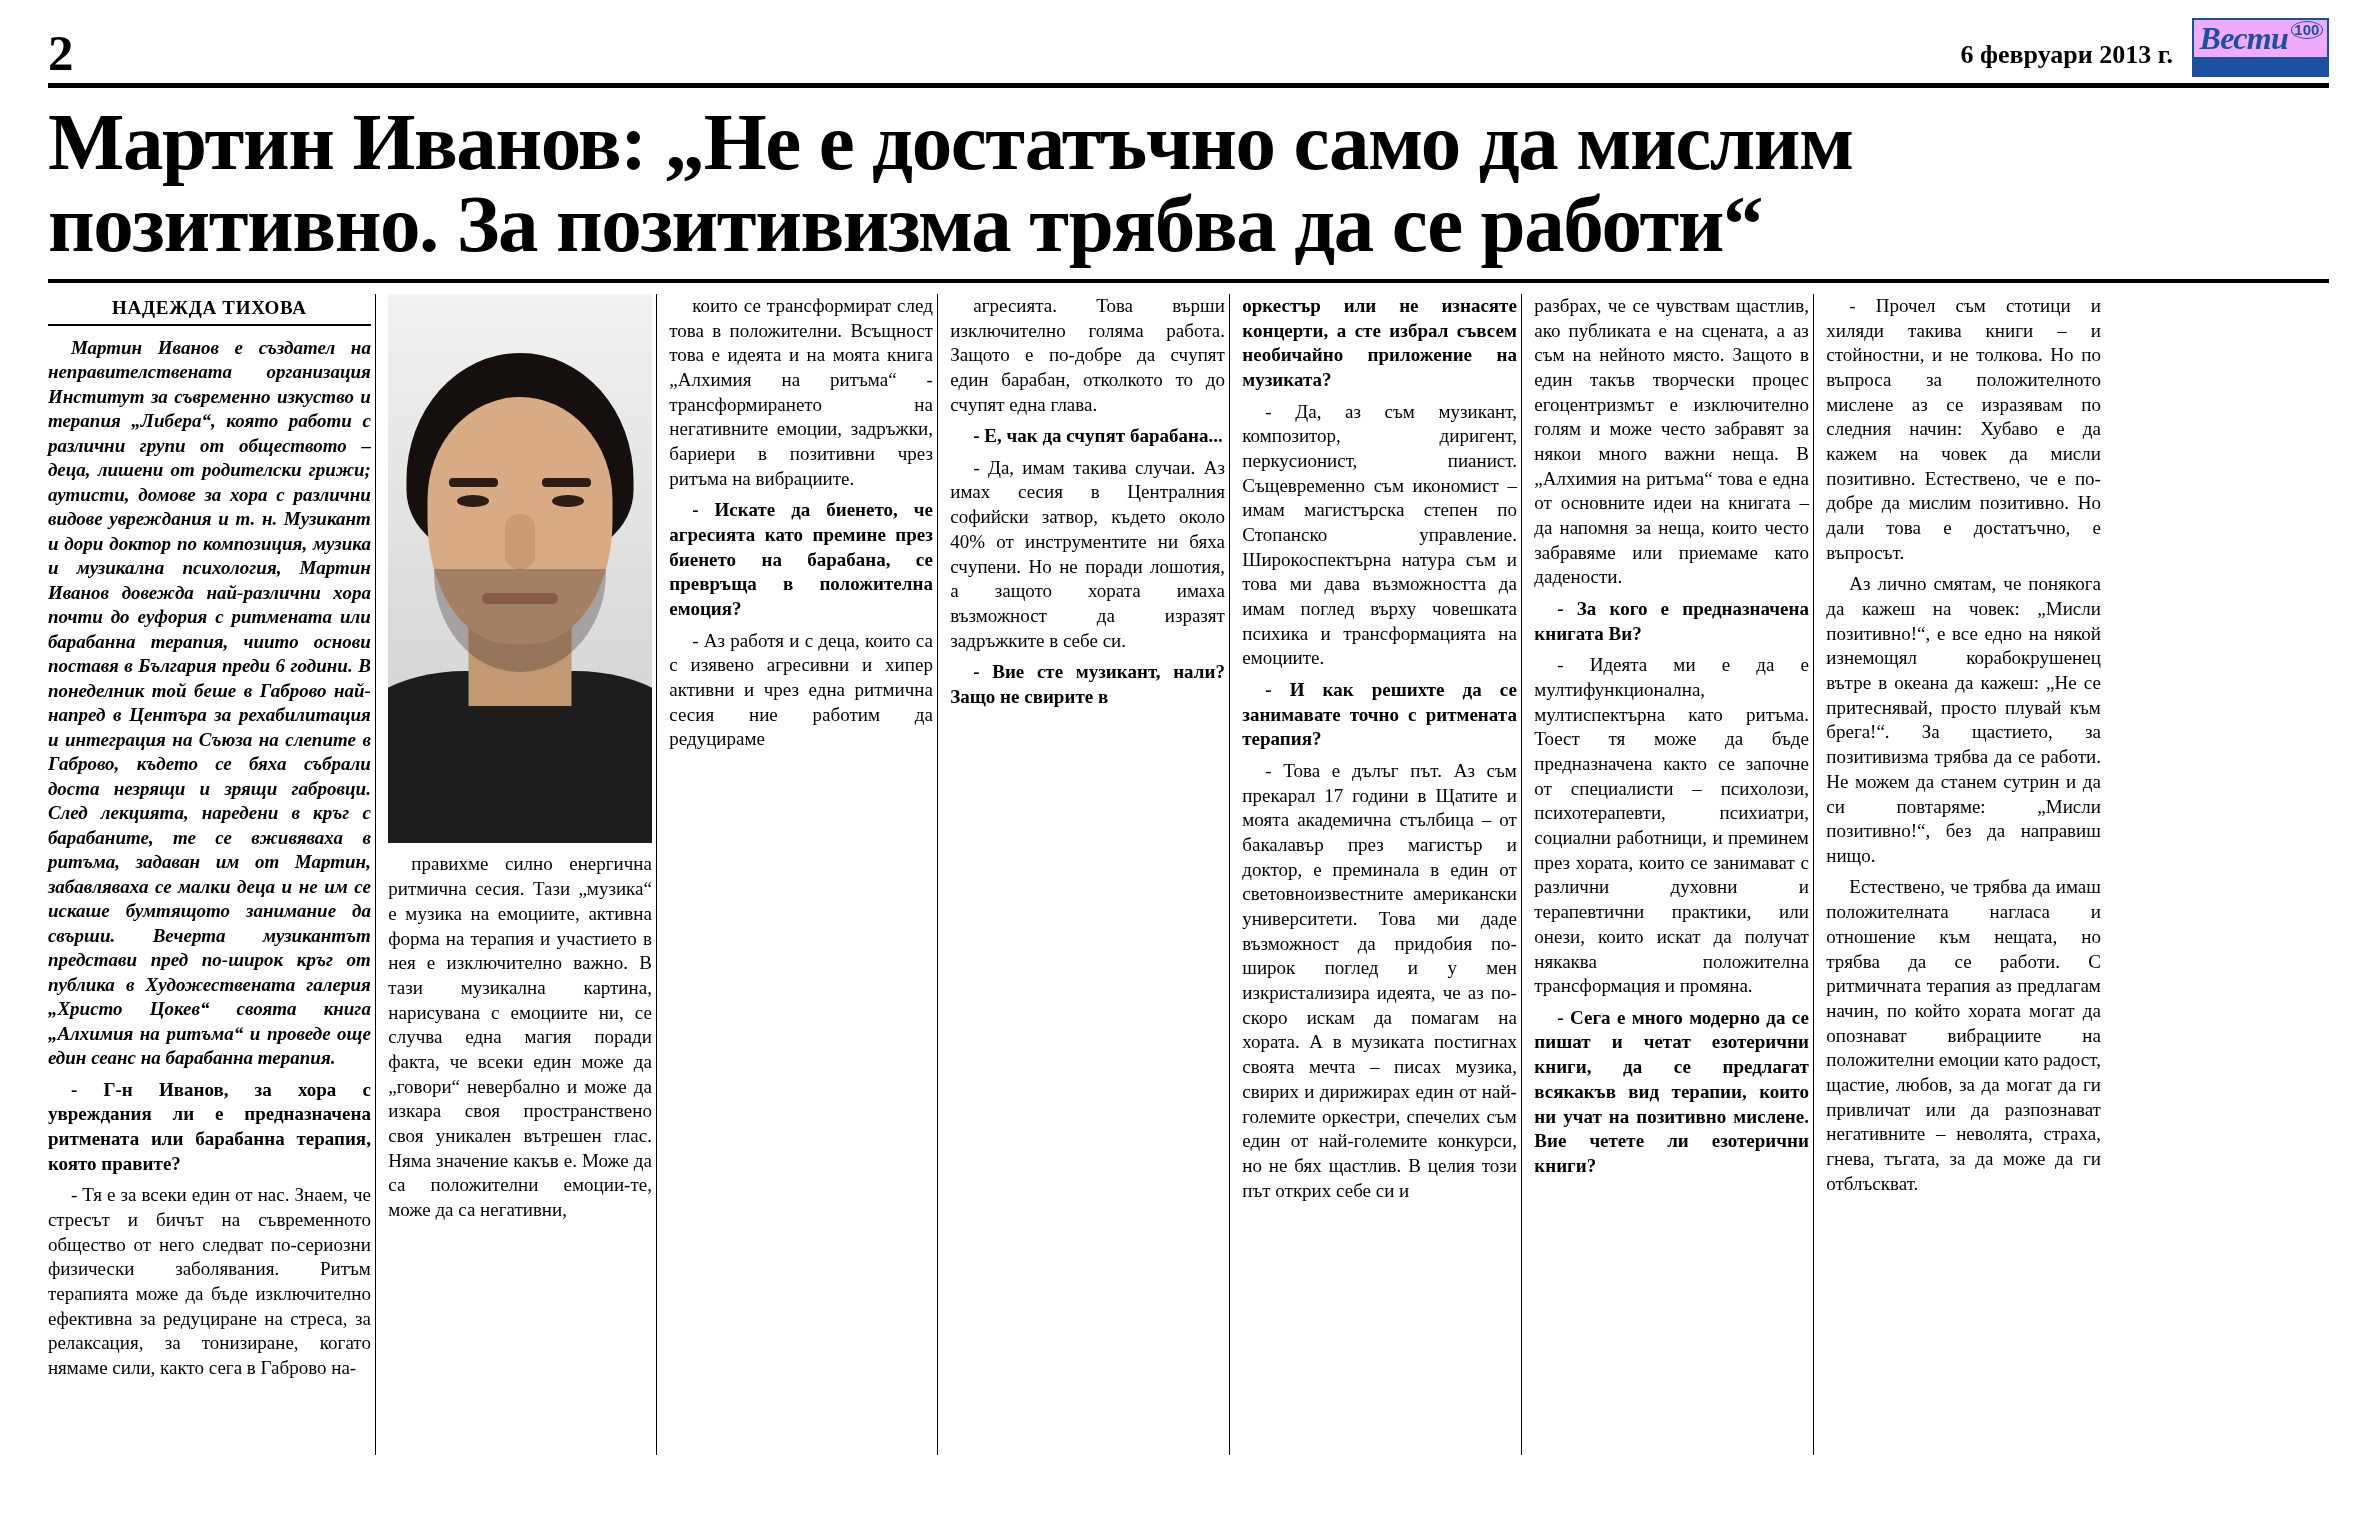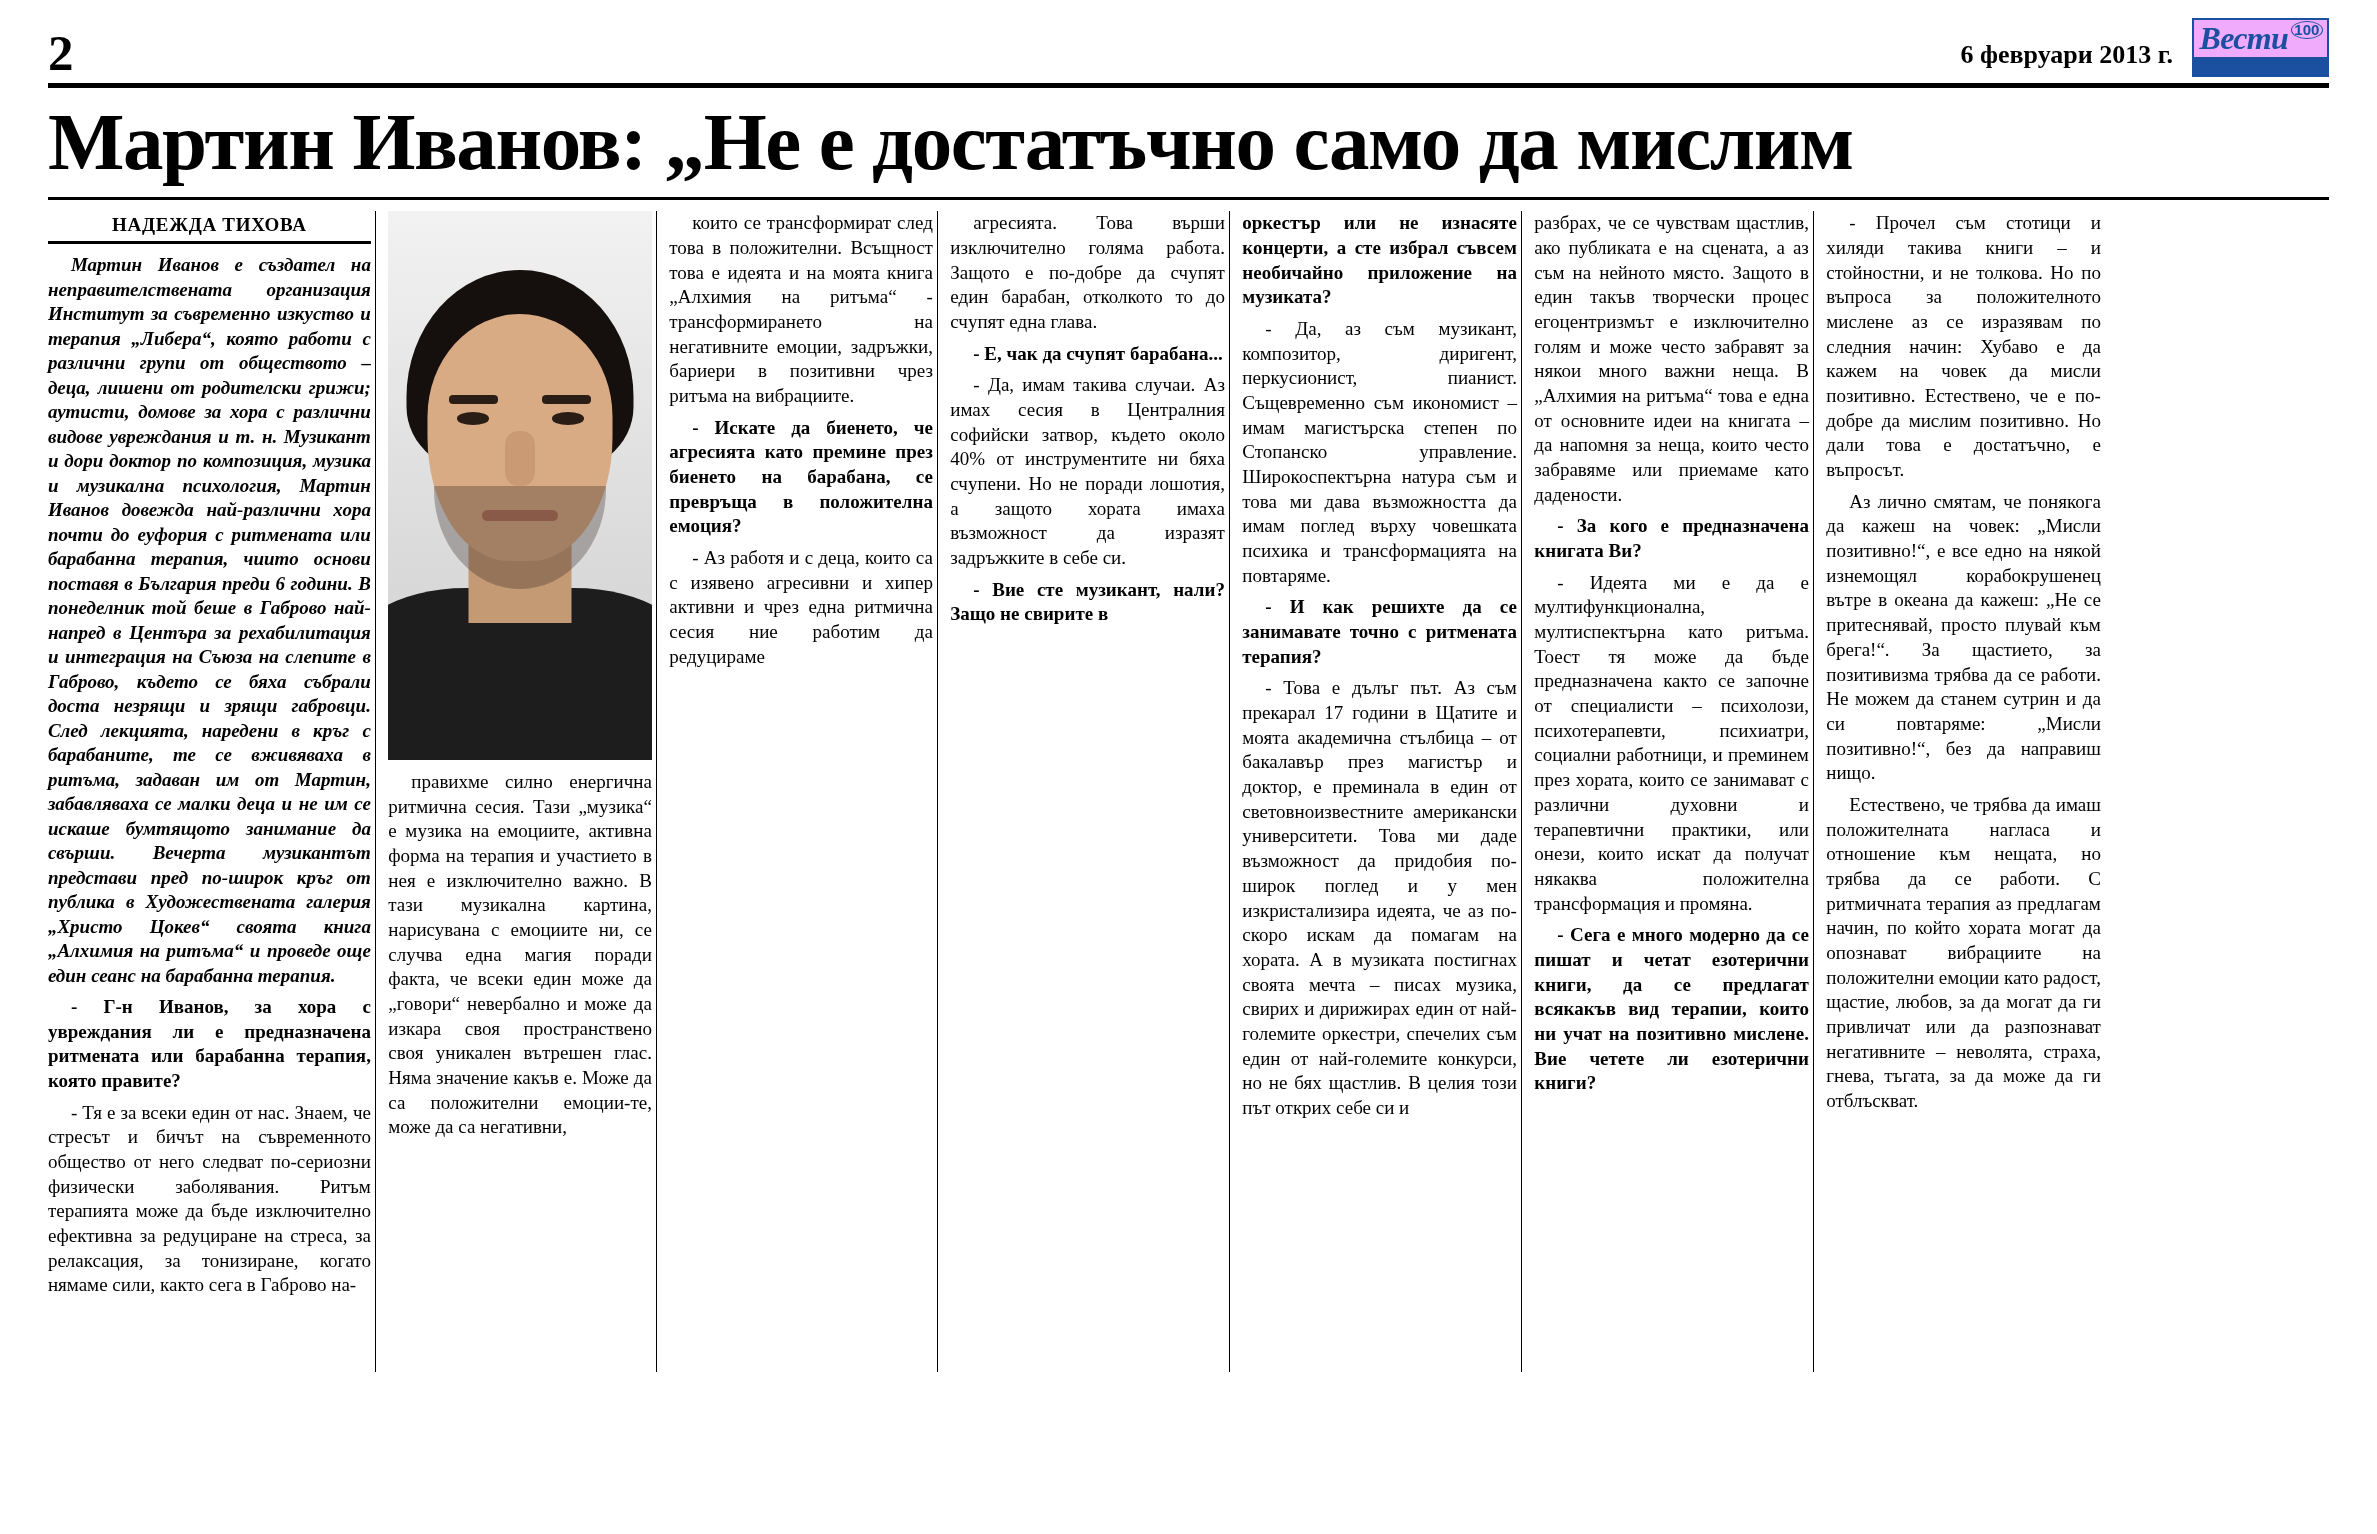--- a/index.html
+++ b/index.html
@@ -296,20 +296,21 @@
         <div class="logo-word">Вести</div>
         <div class="logo-100">100</div>
         <div class="logo-bar"></div>
       </div>
     </div>
   </div>
   <div class="rule-thick"></div>
 
   <div class="headline">
     <div class="headline-line l1">Мартин Иванов: „Не е достатъчно само да мислим</div>
+    <div class="headline-line l2">позитивно. За позитивизма трябва да се работи“</div>
   </div>
   <div class="rule-under-headline"></div>
 
   <div class="content">
 
     <div class="col col-1">
       <div class="byline">НАДЕЖДА ТИХОВА</div>
       <div class="byline-rule"></div>
       <p class="para intro">Мартин Иванов е създател на неправителствената организация Институт за съвременно изкуство и терапия „Либера“, която работи с различни групи от обществото – деца, лишени от родителски грижи; аутисти, домове за хора с различни видове увреждания и т. н. Музикант и дори доктор по композиция, музика и музикална психология, Мартин Иванов довежда най-различни хора почти до еуфория с ритмената или барабанна терапия, чиито основи поставя в България преди 6 години. В понеделник той беше в Габрово най-напред в Центъра за рехабилитация и интеграция на Съюза на слепите в Габрово, където се бяха събрали доста незрящи и зрящи габровци. След лекцията, наредени в кръг с барабаните, те се вживяваха в ритъма, задаван им от Мартин, забавляваха се малки деца и не им се искаше бумтящото занимание да свърши. Вечерта музикантът представи пред по-широк кръг от публика в Художествената галерия „Христо Цокев“ своята книга „Алхимия на ритъма“ и проведе още един сеанс на барабанна терапия.</p>
       <p class="para q">- Г-н Иванов, за хора с увреждания ли е предназначена ритмената или барабанна терапия, която правите?</p>
@@ -342,21 +343,21 @@
 
     <div class="col col-4">
       <p class="para">агресията. Това върши изключително голяма работа. Защото е по-добре да счупят един барабан, отколкото то до счупят една глава.</p>
       <p class="para q">- Е, чак да счупят барабана...</p>
       <p class="para">- Да, имам такива случаи. Аз имах сесия в Централния софийски затвор, където около 40% от инструментите ни бяха счупени. Но не поради лошотия, а защото хората имаха възможност да изразят задръжките в себе си.</p>
       <p class="para q">- Вие сте музикант, нали? Защо не свирите в</p>
     </div>
 
     <div class="col col-5">
       <p class="para q noindent">оркестър или не изнасяте концерти, а сте избрал съвсем необичайно приложение на музиката?</p>
-      <p class="para">- Да, аз съм музикант, композитор, диригент, перкусионист, пианист. Същевременно съм икономист – имам магистърска степен по Стопанско управление. Широкоспектърна натура съм и това ми дава възможността да имам поглед върху човешката психика и трансформацията на повтаряме.</p>
+      <p class="para">- Да, аз съм музикант, композитор, диригент, перкусионист, пианист. Същевременно съм икономист – имам магистърска степен по Стопанско управление. Широкоспектърна натура съм и това ми дава възможността да имам поглед върху човешката психика и трансформацията на емоциите.</p>
       <p class="para q">- И как решихте да се занимавате точно с ритмената терапия?</p>
       <p class="para">- Това е дълъг път. Аз съм прекарал 17 години в Щатите и моята академична стълбица – от бакалавър през магистър и доктор, е преминала в един от световноизвестните американски университети. Това ми даде възможност да придобия по-широк поглед и у мен изкристализира идеята, че аз по-скоро искам да помагам на хората. А в музиката постигнах своята мечта – писах музика, свирих и дирижирах един от най-големите оркестри, спечелих съм един от най-големите конкурси, но не бях щастлив. В целия този път открих себе си и</p>
     </div>
 
     <div class="col col-6">
       <p class="para noindent">разбрах, че се чувствам щастлив, ако публиката е на сцената, а аз съм на нейното място. Защото в един такъв творчески процес егоцентризмът е изключително голям и може често забравят за някои много важни неща. В „Алхимия на ритъма“ това е една от основните идеи на книгата – да напомня за неща, които често забравяме или приемаме като дадености.</p>
       <p class="para q">- За кого е предназначена книгата Ви?</p>
       <p class="para">- Идеята ми е да е мултифункционална, мултиспектърна като ритъма. Тоест тя може да бъде предназначена както се започне от специалисти – психолози, психотерапевти, психиатри, социални работници, и преминем през хората, които се занимават с различни духовни и терапевтични практики, или онези, които искат да получат някаква положителна трансформация и промяна.</p>
       <p class="para q">- Сега е много модерно да се пишат и четат езотерични книги, да се предлагат всякакъв вид терапии, които ни учат на позитивно мислене. Вие четете ли езотерични книги?</p>
     </div>

